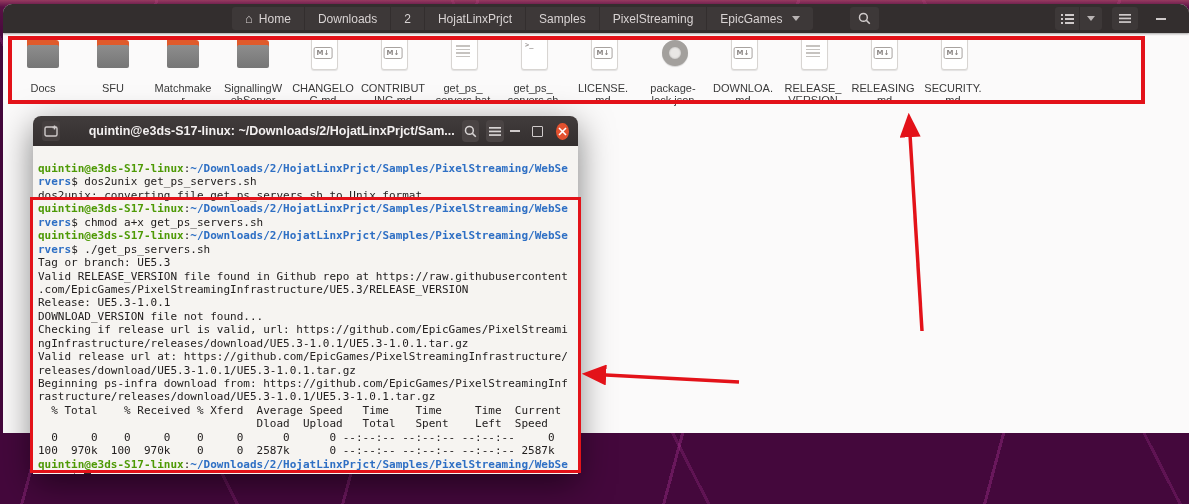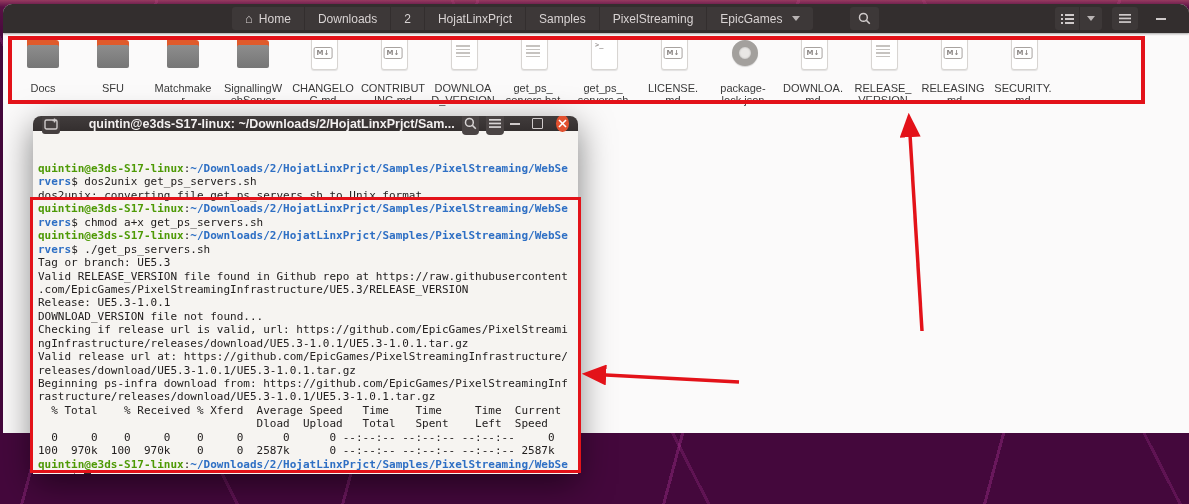--- a/index.html
+++ b/index.html
@@ -33,21 +33,21 @@
   .f-back{position:absolute;left:4px;right:4px;top:4px;height:9px;border-radius:0 3px 0 0;background:#e05a2b;}
   .f-body{position:absolute;left:4px;right:4px;top:9px;bottom:2px;border-radius:2px;background:linear-gradient(#8d8d8d,#767676);}
   .docbg{position:absolute;left:8px;top:1px;width:25px;height:31px;background:#fff;border:1px solid #d8d5d2;border-radius:3px;box-shadow:0 1px 1px rgba(0,0,0,.10);}
   .md-badge{position:absolute;left:50%;top:50%;transform:translate(-50%,-50%);font:bold 7px "DejaVu Sans",sans-serif;color:#8a8583;border:1px solid #a8a3a0;border-radius:2px;padding:1px 2px;white-space:nowrap;}
   .doc-lines{position:absolute;left:13px;right:13px;top:9px;height:13px;background:repeating-linear-gradient(180deg,#c6c3c0 0 1.6px,transparent 1.6px 3.6px);}
   .sh-badge{position:absolute;left:12px;top:5px;font:bold 7px "DejaVu Sans Mono",monospace;color:#9a9593;letter-spacing:0;}
   .donut{position:absolute;left:9px;top:4px;width:12px;height:12px;border-radius:50%;border:7px solid #a3a09d;background:#e9e7e5;box-shadow:inset 0 0 2px rgba(0,0,0,.25),0 1px 1px rgba(0,0,0,.15);}
   .flabel{margin-top:13px;font-size:11px;line-height:11.5px;color:#3a3a3a;white-space:pre-line;}
   
   .terminal-window{position:absolute;left:33px;top:116px;width:545px;height:358px;border-radius:8px 8px 0 0;box-shadow:0 10px 34px rgba(0,0,0,.5);overflow:hidden;background:#f6f4f1;}
-  .term-titlebar{position:relative;height:15px;background:linear-gradient(#413c3c,#342f2f);display:flex;align-items:center;padding:0 9px;box-sizing:border-box;}
+  .term-titlebar{position:relative;height:30px;background:linear-gradient(#413c3c,#342f2f);display:flex;align-items:center;padding:0 9px;box-sizing:border-box;}
   .newtab-btn{width:24px;height:20px;background:#453f3f;border-radius:3px;display:flex;align-items:center;justify-content:center;}
   .term-title{margin-left:29px;font-size:12.5px;font-weight:bold;color:#f3f0f0;white-space:nowrap;}
   .term-spacer{flex:1;}
   .term-btn{width:24px;height:22px;background:#4a4444;border-radius:4px;display:flex;align-items:center;justify-content:center;margin-left:7px;}
   .term-glyph{width:30px;height:22px;display:flex;align-items:center;justify-content:center;}
   .close-circle{width:17px;height:17px;border-radius:50%;background:#e2512f;display:flex;align-items:center;justify-content:center;margin-left:8px;}
   
   .term-body{position:absolute;left:0;right:0;top:30px;bottom:0;background:#f6f4f1;padding:16px 5px;box-sizing:border-box;
     font-family:"DejaVu Sans Mono",monospace;font-size:11px;line-height:13.45px;color:#232020;white-space:pre;cursor:text;}
   .tline{height:13.45px;}
@@ -170,28 +170,20 @@
         <div class="flabel">CHANGELO
 G.md</div>
       </div>
       <div class="file-item">
         <div class="ficon markdown">
           <div class="docbg"></div>
           <div class="md-badge">M↓</div>
         </div>
         <div class="flabel">CONTRIBUT
 ING.md</div>
-      </div>
-      <div class="file-item">
-        <div class="ficon text">
-          <div class="docbg"></div>
-          <div class="doc-lines"></div>
-        </div>
-        <div class="flabel">DOWNLOA
-D_VERSION</div>
       </div>
       <div class="file-item">
         <div class="ficon text">
           <div class="docbg"></div>
           <div class="doc-lines"></div>
         </div>
         <div class="flabel">get_ps_
 servers.bat</div>
       </div>
       <div class="file-item">

